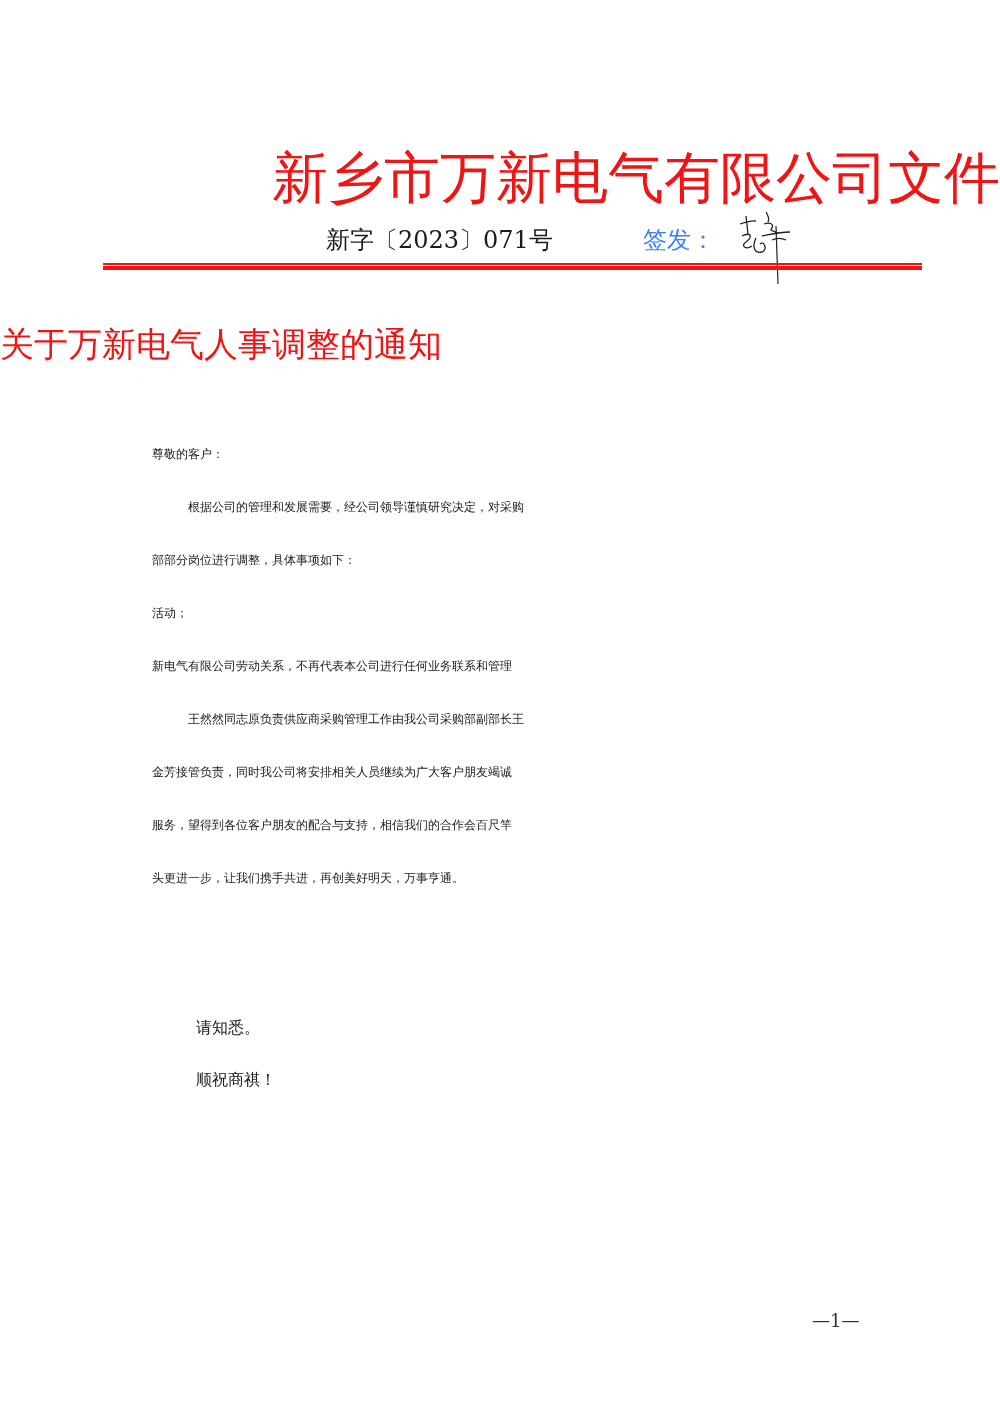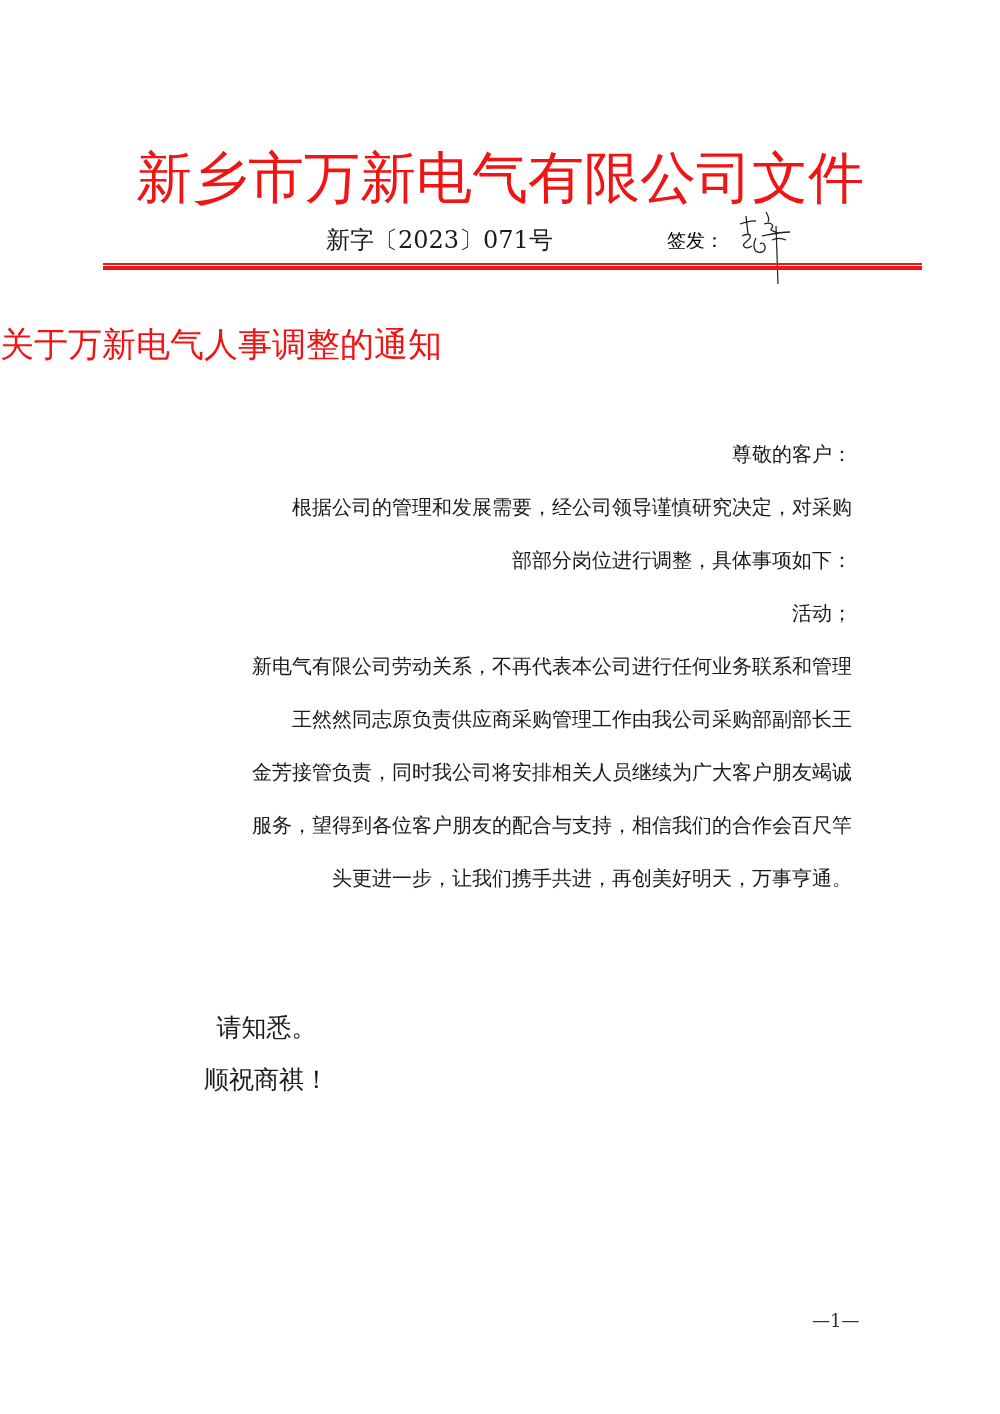--- a/index.html
+++ b/index.html
@@ -1,33 +1,33 @@
 <!DOCTYPE html>
 <html><head>
 <meta charset="utf-8">
 <style>
   html, body { margin:0; padding:0; background:#ffffff; }
   body { width:1000px; height:1414px; position:relative; overflow:hidden;
          font-family:"DejaVu Serif","Liberation Serif",serif; color:#1a1a1a; }
-  .header-title { position:absolute; left:0; width:1000px; top:138px; text-align:center;
+  .header-title { position:absolute; left:0; width:1000px; top:138px; text-align:right;
          color:#f01414; font-family:"DejaVu Serif","Liberation Serif",serif;
          font-size:56px; letter-spacing:0px; line-height:80px; white-space:nowrap; }
   .doc-number-row { position:absolute; top:222px; left:0; width:1000px; height:40px;padding-left:20px; }
   .doc-number { position:absolute; left:326px; top:0; font-size:24px; line-height:36px; color:#1a1a1a; white-space:nowrap; }
-  .sign-label { position:absolute; left:643px; top:0; font-size:19px; line-height:36px; color:#000000; white-space:nowrap;margin-left:24px; }
+  .sign-label { position:absolute; left:643px; top:0; font-size:24px; line-height:36px; color:#3b82f6; white-space:nowrap; }
   .signature { position:absolute; left:732px; top:-16px; width:70px; height:80px; }
   .rule-thin { position:absolute; left:103px; width:819px; top:263px; height:2px; background:#f01414; }
   .rule-thick { position:absolute; left:103px; width:819px; top:266px; height:4px; background:#f01414; }
   .notice-title { position:absolute; left:0; width:1000px; top:318px; text-align:left;
          color:#f01414; font-size:34px; line-height:52px; white-space:nowrap; }
-  .body { position:absolute; left:152px; top:428px; width:700px; font-size:20px;text-align:right; }
+  .body { position:absolute; left:152px; top:428px; width:700px; font-size:12px; }
   .line { height:53px; line-height:53px; white-space:nowrap; }
   .indent { padding-left:36px; }
   .bold { font-weight:normal; }
-  .closing { position:absolute; left:204px; top:1002px; font-size:25px;text-align:center; }
+  .closing { position:absolute; left:196px; top:1002px; font-size:16px; }
   .closing .line { height:52px; line-height:52px; }
   .page-num { position:absolute; left:812px; top:1310px; font-size:18px; color:#333; white-space:nowrap; }
 </style>
 </head>
 <body>
 
 <div>
 
   <div class="header-title">新乡市万新电气有限公司文件</div>
 

